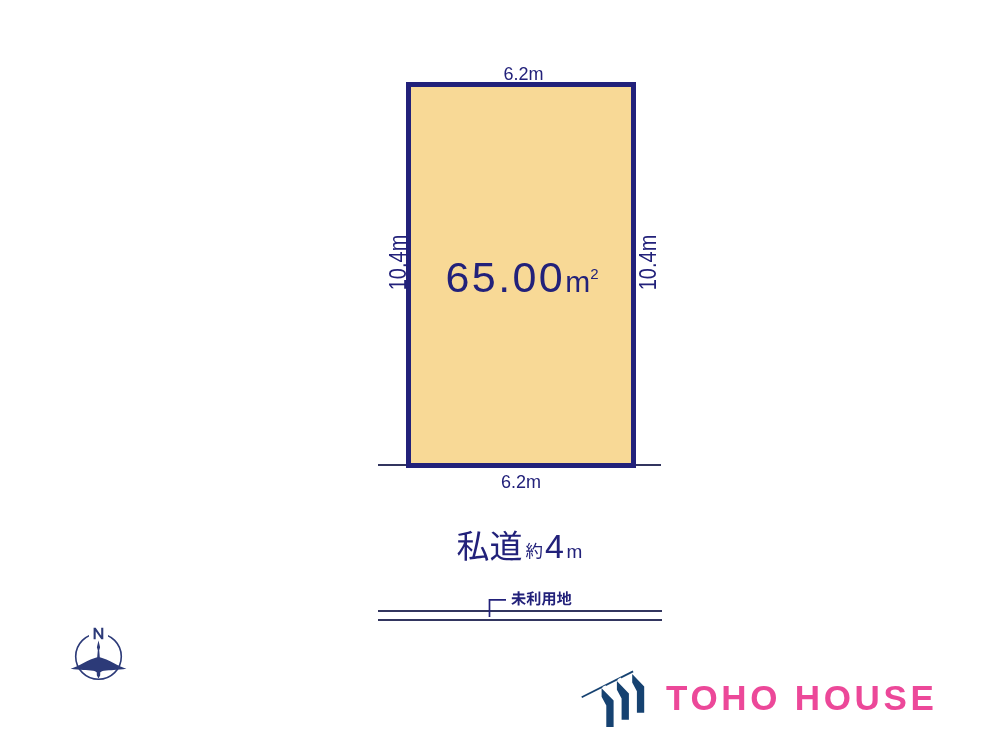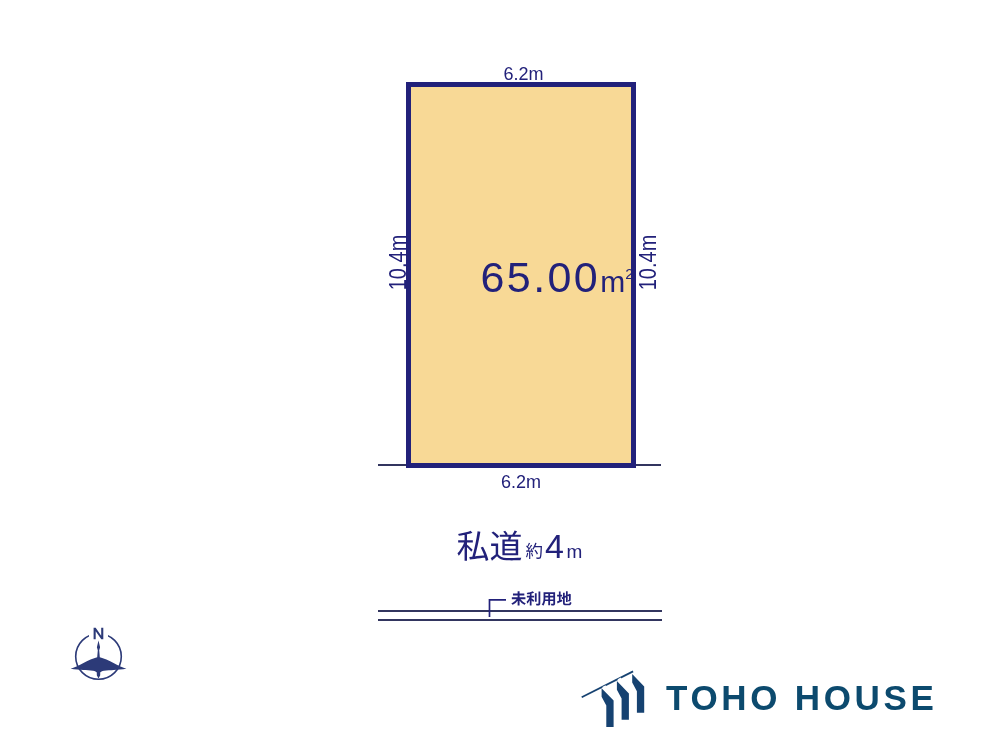--- a/index.html
+++ b/index.html
@@ -14,21 +14,21 @@
 <div class="a" style="left:378px;top:464.4px;width:28px;height:1.3px;background:#32355f;"></div>
 <div class="a" style="left:636px;top:464.4px;width:25px;height:1.3px;background:#32355f;"></div>
 
 <div class="a navy" style="left:408.5px;top:63.5px;width:230px;text-align:center;font-size:18px;line-height:20px;">6.2m</div>
 
 <div class="a navy" style="left:406px;top:472px;width:230px;text-align:center;font-size:18px;line-height:20px;">6.2m</div>
 
 <div class="a navy" style="left:338px;top:252px;width:120px;text-align:center;font-size:20px;line-height:21px;transform:rotate(-90deg) scaleY(1.16);">10.4m</div>
 <div class="a navy" style="left:588px;top:252px;width:120px;text-align:center;font-size:20px;line-height:21px;transform:rotate(-90deg) scaleY(1.16);">10.4m</div>
 
-<div class="a navy" style="left:406px;top:256px;width:232px;text-align:center;font-size:43px;line-height:43px;letter-spacing:2.4px;white-space:nowrap;padding-left:35px;">65.00<span style="font-size:30px;letter-spacing:0">m<span style="font-size:15px;position:relative;top:-13px;left:0px;">2</span></span></div>
+<div class="a navy" style="left:406px;top:256px;width:232px;text-align:center;font-size:43px;line-height:43px;letter-spacing:2.4px;white-space:nowrap;">65.00<span style="font-size:30px;letter-spacing:0">m<span style="font-size:15px;position:relative;top:-13px;left:0px;">2</span></span></div>
 
 <svg class="a" style="left:450px;top:520px;" width="145" height="45" viewBox="0 0 145 45">
   <g fill="#22217a">
     <g transform="translate(6.5,38.3) scale(0.033,-0.033)">
         <path d="M244.7 757.1H318.2V-76.9H244.7ZM50.4 547.5H494.8V476H50.4ZM247.1 519.2 296.9 496.8Q278.7 442.5 253 383.9Q227.4 325.3 196.9 268.7Q166.5 212.2 133.9 162.8Q101.4 113.4 68.8 78.1Q62.4 94.2 50.3 115.1Q38.1 136 28.4 149.3Q59.2 179.9 91 223.5Q122.8 267 152.7 317.3Q182.5 367.6 206.8 419.6Q231.1 471.5 247.1 519.2ZM426.3 833.5 482.4 777.8Q429 755.6 359.6 737.2Q290.2 718.8 215.8 704.5Q141.4 690.2 71.4 680.6Q69.2 693 62.5 709.8Q55.8 726.7 48.7 738.3Q116.5 748.9 187.1 763.6Q257.7 778.3 320.7 796.2Q383.8 814.1 426.3 833.5ZM314.2 418.2Q326.8 408.6 351.4 386.3Q375.9 364 404.6 337.4Q433.2 310.8 456.9 288.5Q480.6 266.2 490.8 256L444.8 198.2Q432.4 215.3 410.2 240.5Q387.9 265.7 362.1 293.3Q336.3 320.8 312.5 345Q288.8 369.2 273.8 382.9ZM639.4 819.8 723.6 804.8Q707.6 709.3 686.7 602.9Q665.9 496.5 642.3 390.3Q618.8 284 594 186.5Q569.3 88.9 546.1 10.5L473.8 26.9Q496.6 105.5 520.6 203.9Q544.5 302.4 566.9 409.1Q589.3 515.9 608.1 621.5Q626.9 727.1 639.4 819.8ZM387.7 41.6Q448.7 47.3 530.5 55.6Q612.4 63.9 705.9 73.7Q799.3 83.5 892.7 94.1L894.3 24.5Q807.4 13.3 719.3 2.2Q631.2 -9 550.8 -19Q470.4 -28.9 405.2 -36.7ZM733.1 328.6 803.6 350.5Q839.5 286.4 872.2 212.6Q904.8 138.8 929.2 69Q953.6 -0.8 964.5 -54.1L886.3 -79.8Q876.8 -26.6 853.7 43.8Q830.6 114.1 799.1 188.7Q767.7 263.3 733.1 328.6Z"></path>
       </g>
     <g transform="translate(39.5,38.3) scale(0.033,-0.033)">
         <path d="M311.2 712.7H947.2V649.8H311.2ZM584.2 684.6 668.6 677.2Q656.9 638.9 643.5 600.9Q630.1 562.9 618.4 535.2L556.3 547.5Q564.3 577.1 572.6 616.3Q580.9 655.6 584.2 684.6ZM758.1 840.1 834.6 821.7Q813.9 787.3 792.1 752.8Q770.2 718.3 750.4 693.4L687.5 710.2Q699.6 728.6 712.8 751.6Q726.1 774.6 738.4 798.1Q750.6 821.7 758.1 840.1ZM417.3 814.8 476.4 837.9Q499.7 812.9 520.7 781Q541.8 749.1 550 724.7L488.2 697.6Q479.7 722.2 459.8 755.5Q439.8 788.8 417.3 814.8ZM261.6 445.4V91H188.5V375.5H48.9V445.4ZM261.6 124.1Q297.5 69 362 42.2Q426.4 15.4 512.8 11.8Q553.9 10.4 612.2 9.9Q670.6 9.4 735.1 10.3Q799.7 11.2 860.1 13.2Q920.5 15.3 964.7 18.5Q960.4 10 955.1 -3.9Q949.9 -17.7 946.1 -32.1Q942.2 -46.5 940 -58.1Q898.8 -59.9 843 -61.1Q787.2 -62.3 727 -62.8Q666.7 -63.3 610.5 -62.6Q554.3 -61.9 512.8 -60.5Q415.3 -56.5 345.8 -28.5Q276.3 -0.6 228.1 58.7Q192.2 26.8 154.2 -5.8Q116.2 -38.4 75.2 -71.6L35.7 5.4Q71.8 29.3 113.6 60.7Q155.4 92.2 193.9 124.1ZM59.6 770.6 114.5 815.5Q147.8 794.9 181.7 767.7Q215.7 740.5 244.4 712.3Q273.1 684 290.7 659.8L231.4 610.2Q215.6 634.4 187.5 663.3Q159.3 692.2 125.8 720.4Q92.2 748.6 59.6 770.6ZM462 374.9V291.7H794.5V374.9ZM462 236.7V152.9H794.5V236.7ZM462 512.4V429.8H794.5V512.4ZM390.9 570.3H869V94.5H390.9Z"></path>
       </g>
     <g transform="translate(75.5,37.5) scale(0.0175,-0.0175)">
@@ -83,13 +83,13 @@
     <polygon fill="#164271" points="581.3,696.5 632.7,670.6 633.5,672.2 582.1,698.1"></polygon>
     <polygon fill="#fff" points="602.3,687.0 605.6,685.3 606.4,687.8 603.1,689.5"></polygon>
     <polygon fill="#fff" points="617.6,679.3 620.9,677.6 621.7,680.1 618.4,681.8"></polygon>
     <g id="u1">
       <path fill="#164271" d="M601.6,688.2 L613.6,700.6 L613.6,726.9 L606.3,726.9 L606.3,705.5 L601.6,696.8 Z"></path>
     </g>
     <use href="#u1" transform="translate(15.3,-7.1)"></use>
     <use href="#u1" transform="translate(30.6,-14.2)"></use>
   </g>
 </svg>
-<div class="a" style="left:666px;top:680px;font-size:35px;line-height:35px;font-weight:bold;letter-spacing:3.7px;color:#0c4a6e;white-space:nowrap;">TOHO HOUSE</div>
+<div class="a" style="left:666px;top:680px;font-size:35px;line-height:35px;font-weight:bold;letter-spacing:3.7px;color:#ec4899;white-space:nowrap;">TOHO HOUSE</div>
 
 </body></html>

